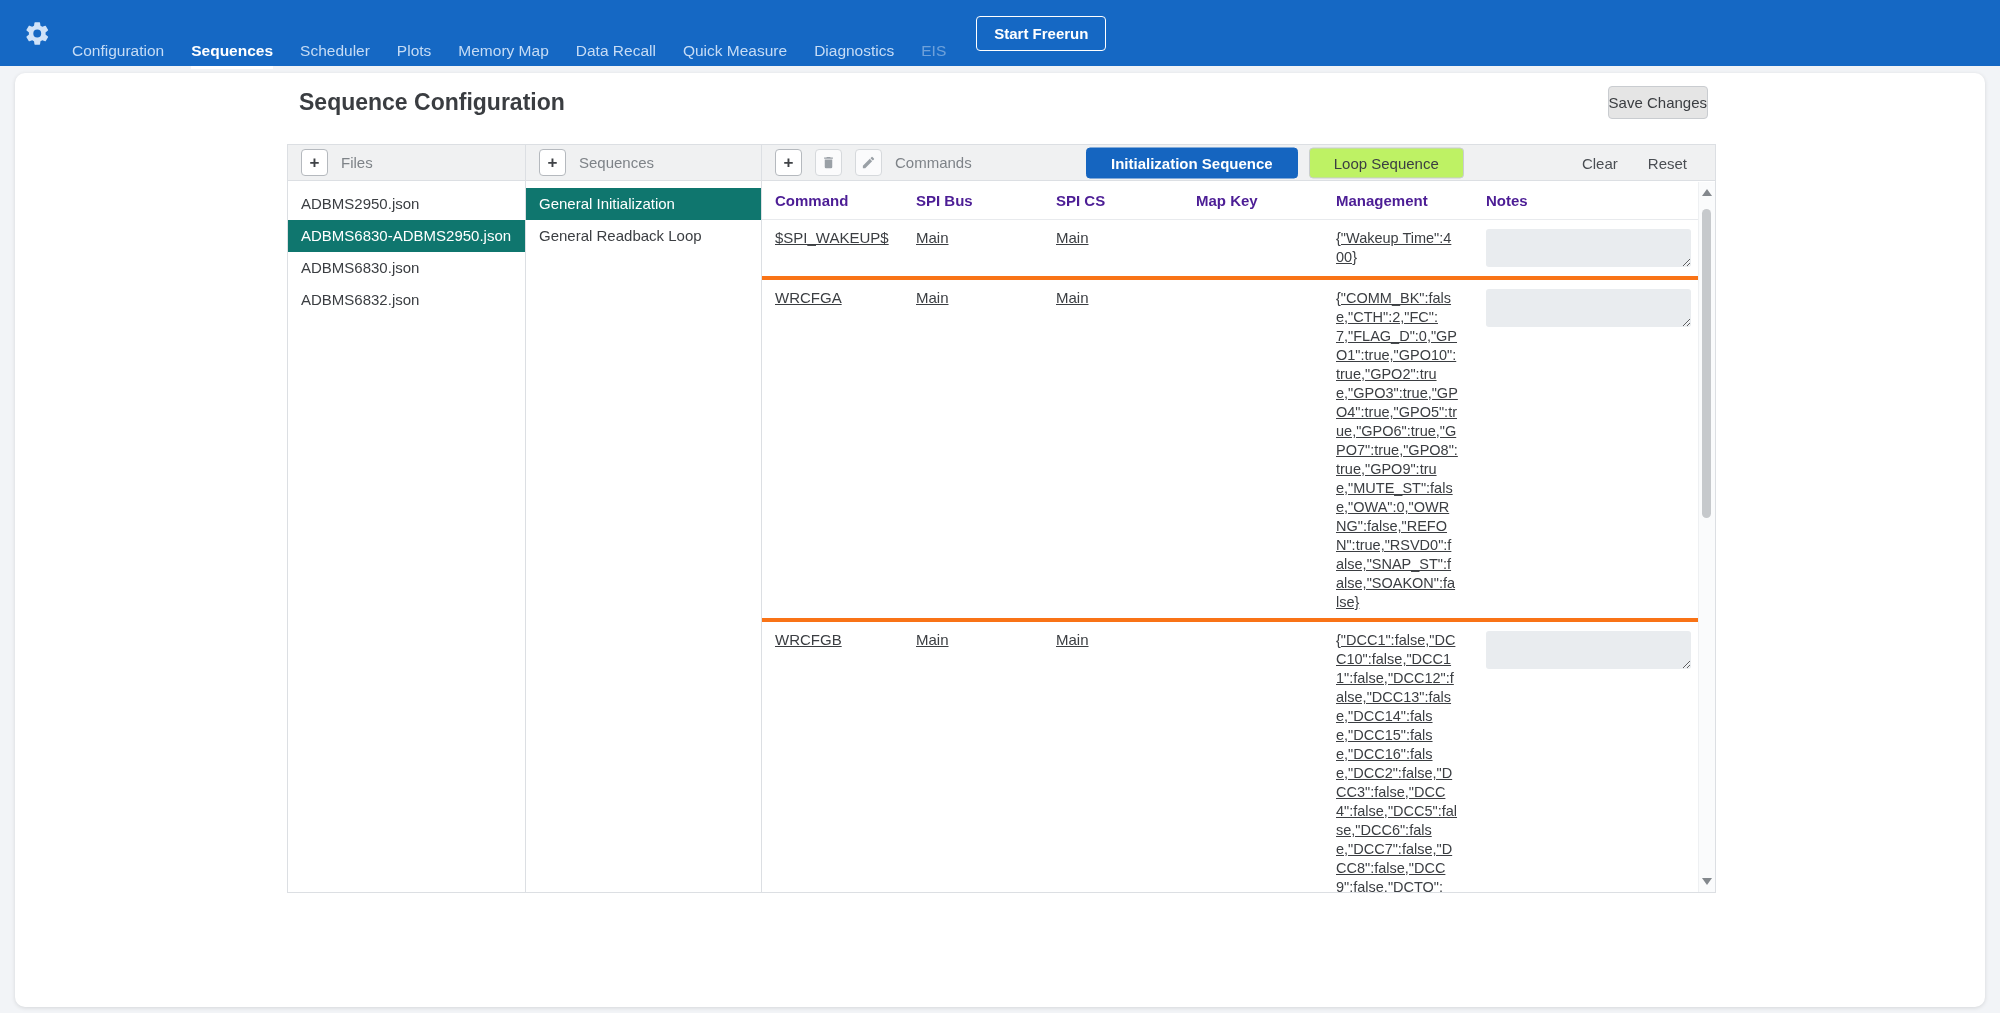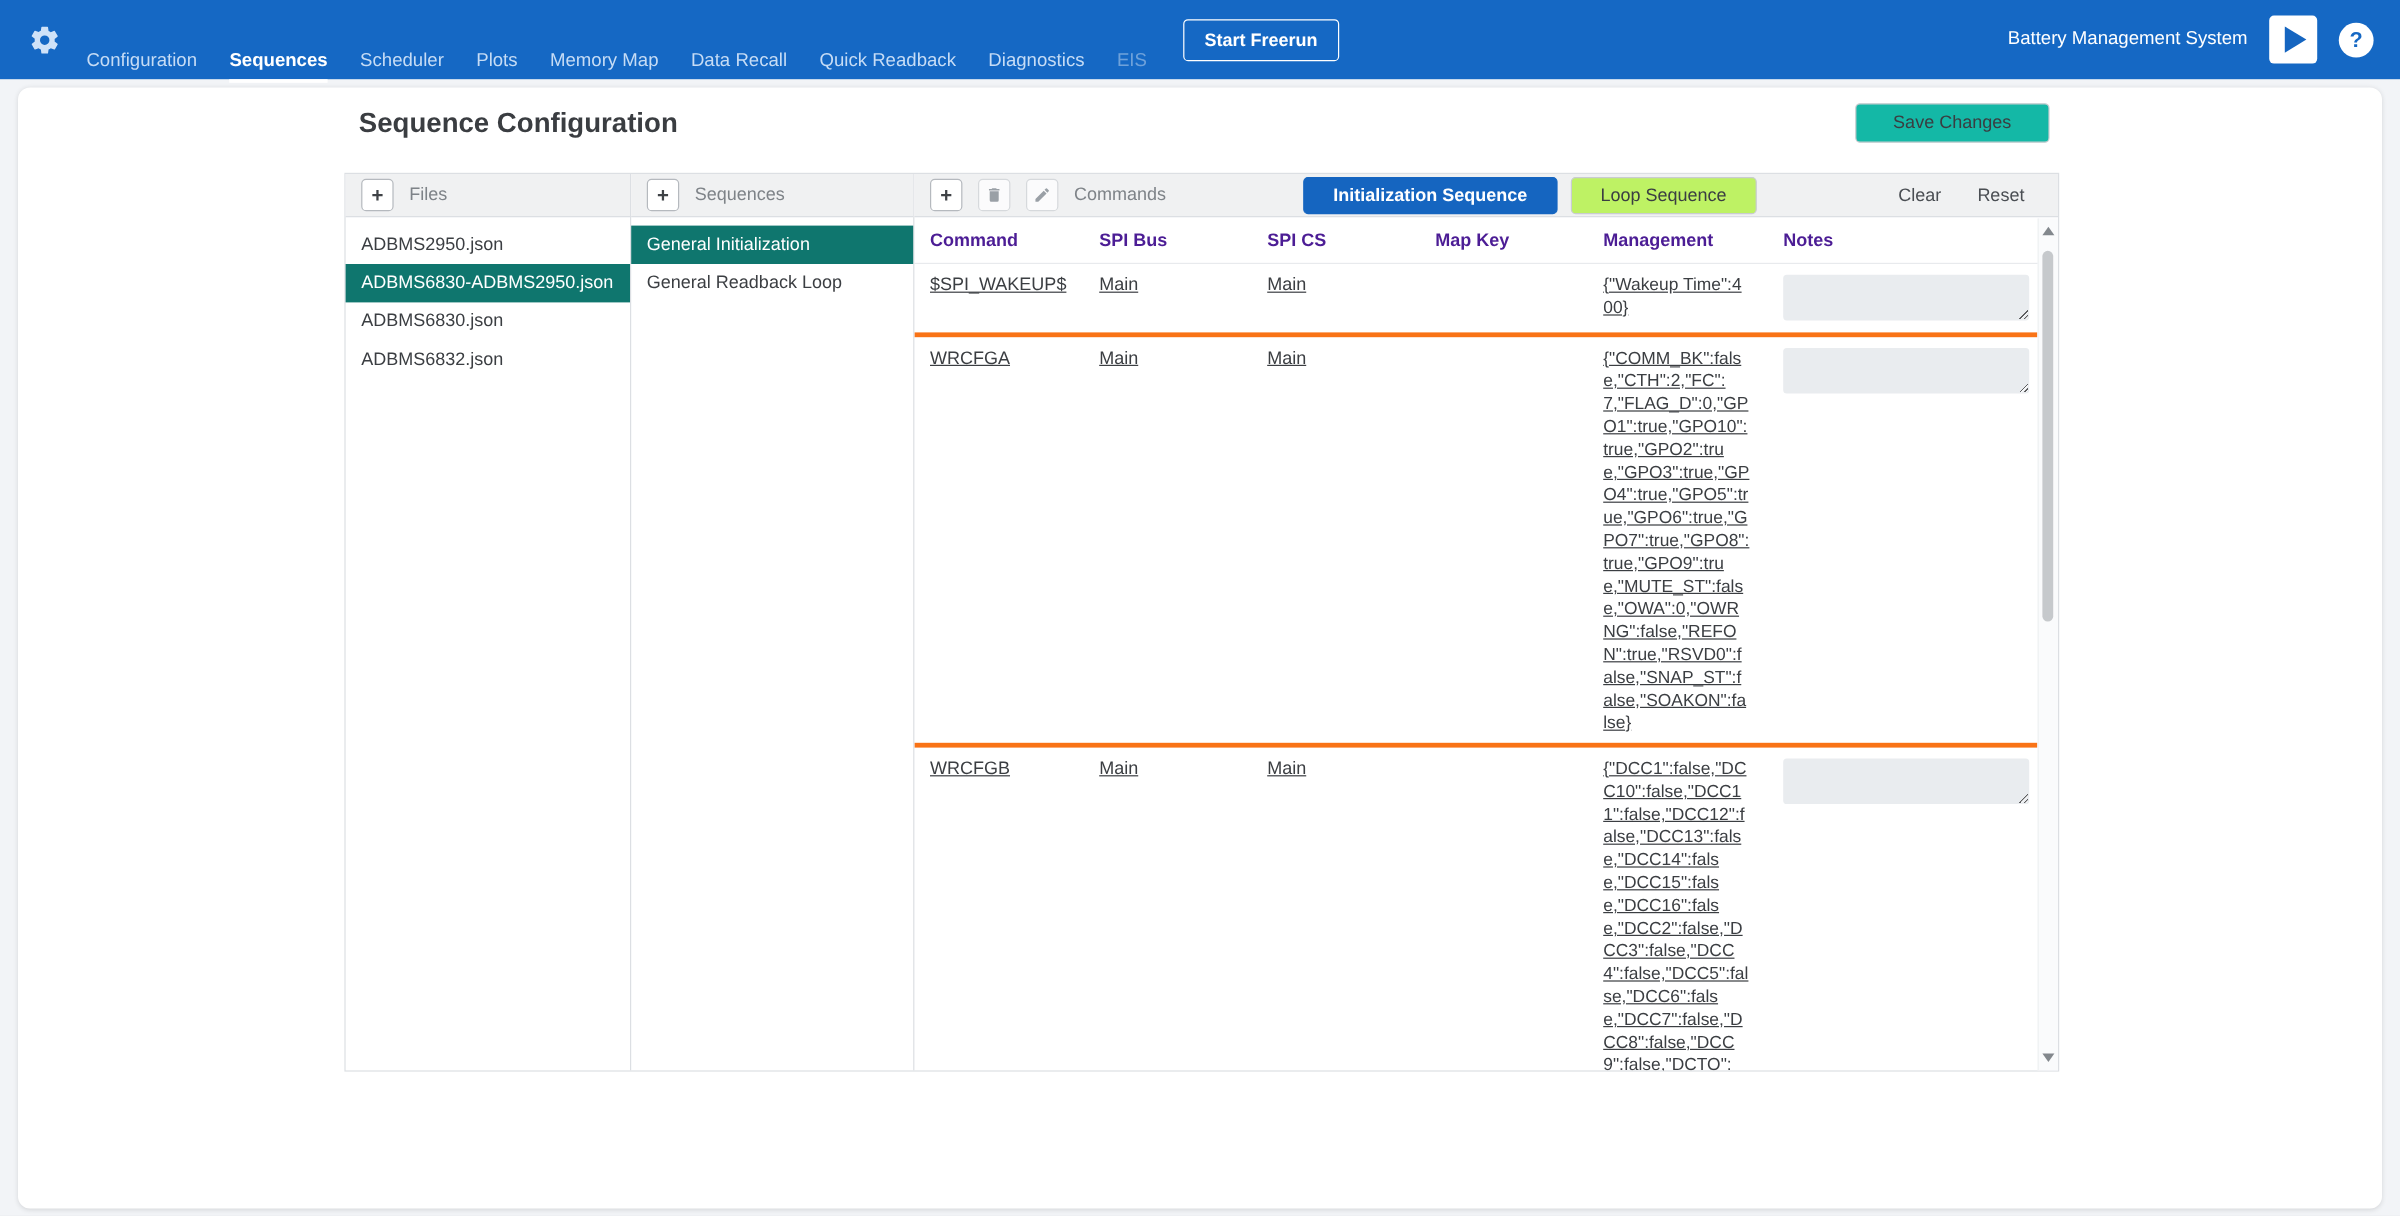--- a/index.html
+++ b/index.html
@@ -24,22 +24,22 @@
               justify-content:center; cursor:pointer; }
   .play-tri { width:0; height:0; border-left:18px solid #1565c0; border-top:11px solid transparent;
               border-bottom:11px solid transparent; margin-left:4px; }
   .help-circle { width:29px; height:29px; border-radius:50%; background:#ffffff; color:#1568c4;
                  display:flex; align-items:center; justify-content:center; font-size:18px; font-weight:700; cursor:pointer; }
 
   
   .card { position:absolute; left:15px; top:73px; width:1970px; height:934px; background:#ffffff;
           border-radius:10px; box-shadow:0 1px 4px rgba(0,0,0,0.12); }
   .page-title { position:absolute; left:284px; top:16px; font-size:23px; font-weight:600; color:#3a3d41; }
-  .save-btn { position:absolute; right:277px; top:13px; background:#14b8a6; border:1px solid #c9ccd0;
-              border-radius:4px; padding:7px 31px; font-family:inherit; font-size:15px; color:#3a3d41; cursor:pointer; }
+  .save-btn { position:absolute; right:277px; top:13px; background:#e5e5e5; border:1px solid #c9ccd0;
+              border-radius:4px; padding:7px 0; font-family:inherit; font-size:15px; color:#3a3d41; cursor:pointer; }
 
   
   .panels { position:absolute; left:272px; top:71px; width:1429px; height:749px;
             border:1px solid #dcdfe3; display:flex; background:#ffffff; }
   .panel { height:100%; }
   .panel-files { width:238px; border-right:1px solid #dcdfe3; }
   .panel-seq   { width:236px; border-right:1px solid #dcdfe3; }
   .panel-cmd   { flex:1; position:relative; }
   .panel-head { height:36px; background:#f0f1f2; border-bottom:1px solid #dcdfe3;
                 display:flex; align-items:center; gap:13px; padding:0 13px; position:relative; }
@@ -92,32 +92,25 @@
           <path d="M19.14,12.94a7.49,7.49,0,0,0,.05-.94,7.49,7.49,0,0,0-.05-.94l2.11-1.65a.5.5,0,0,0,.12-.64l-2-3.46a.5.5,0,0,0-.61-.22l-2.49,1a7.31,7.31,0,0,0-1.62-.94l-.38-2.65A.49.49,0,0,0,13.78,2H9.78a.49.49,0,0,0-.49.42L8.91,5.07a7.31,7.31,0,0,0-1.62.94l-2.49-1a.5.5,0,0,0-.61.22l-2,3.46a.5.5,0,0,0,.12.64L4.42,11a7.49,7.49,0,0,0-.05.94,7.49,7.49,0,0,0,.05.94L2.31,14.59a.5.5,0,0,0-.12.64l2,3.46a.5.5,0,0,0,.61.22l2.49-1a7.31,7.31,0,0,0,1.62.94l.38,2.65a.49.49,0,0,0,.49.42h4a.49.49,0,0,0,.49-.42l.38-2.65a7.31,7.31,0,0,0,1.62-.94l2.49,1a.5.5,0,0,0,.61-.22l2-3.46a.5.5,0,0,0-.12-.64ZM11.78,15.5a3.5,3.5,0,1,1,3.5-3.5A3.5,3.5,0,0,1,11.78,15.5Z"></path>
         </svg>
     </span>
     <nav class="mainnav">
       <span class="nav-item">Configuration</span>
       <span class="nav-item active">Sequences</span>
       <span class="nav-item">Scheduler</span>
       <span class="nav-item">Plots</span>
       <span class="nav-item">Memory Map</span>
       <span class="nav-item">Data Recall</span>
-      <span class="nav-item">Quick Readback</span>
+      <span class="nav-item">Quick Measure</span>
       <span class="nav-item">Diagnostics</span>
       <span class="nav-item disabled">EIS</span>
     </nav>
     <button class="freerun-btn">Start Freerun</button>
-    <div class="topbar-right">
-      <span class="brand">Battery Management System</span>
-      <span class="play-box">
-        <span class="play-tri"></span>
-      </span>
-      <span class="help-circle">?</span>
-    </div>
   </header>
 
   <main class="card">
     <h1 class="page-title">Sequence Configuration</h1>
     <button class="save-btn">Save Changes</button>
 
     <div class="panels">
 
       <section class="panel panel-files">
         <div class="panel-head">

